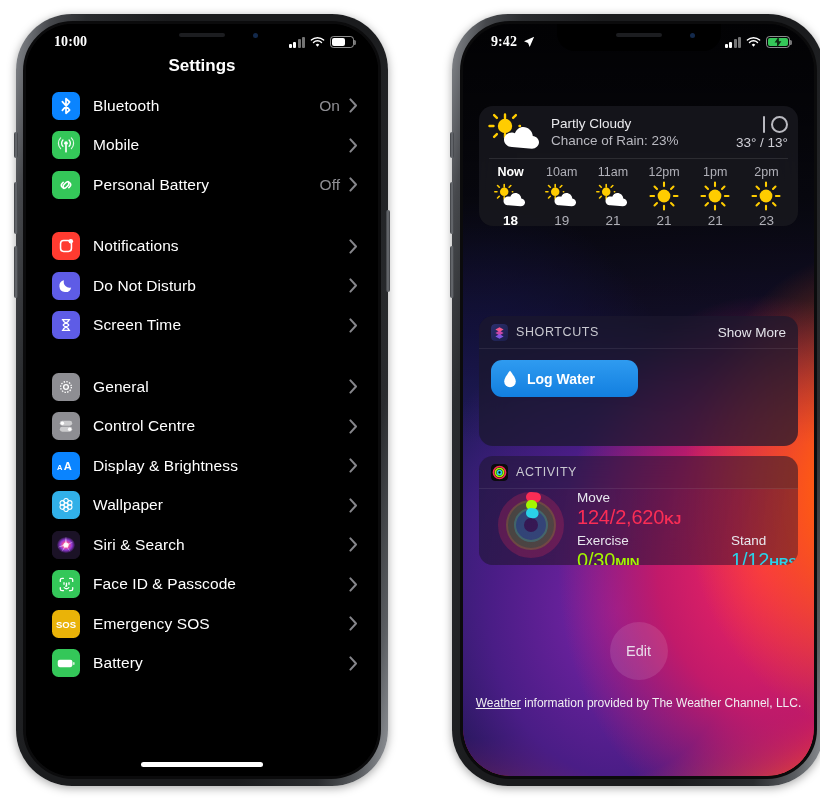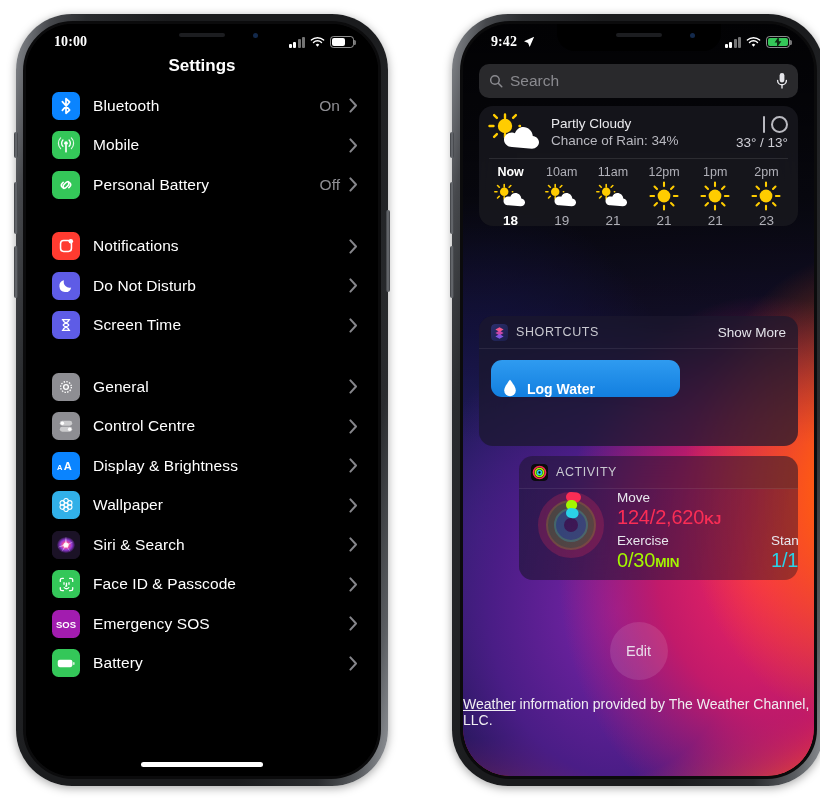--- a/index.html
+++ b/index.html
@@ -185,28 +185,28 @@
   .w-shortcuts { top: 292px; height: 130px; background: rgba(26,24,44,.72); }
   .wx-head {
     height: 33px; display:flex; align-items:center;
     padding: 0 12px; border-bottom: 1px solid rgba(255,255,255,.08);
   }
   .wx-badge { width:17px; height:17px; border-radius:4px; flex:0 0 17px; overflow:hidden; }
   .wx-title { color:#c9c9d0; font-size: 12.5px; letter-spacing: .6px; margin-left: 8px; flex:1; }
   .wx-action { color:#e4e4ea; font-size: 13.5px; }
   .sc-body { padding: 11px 12px; }
   .sc-tile {
-    width: 189px; height: 37px; border-radius: 11px;
+    width: 147px; height: 37px; border-radius: 11px;
     background: linear-gradient(180deg,#2f9bf0 0%, #127fe0 100%);
-    display:flex; align-items:flex-end; padding: 0 12px;
+    display:flex; align-items:center; padding: 0 12px;
   }
   .sc-tile-label { color:#fff; font-size:14px; font-weight:bold; margin-left: 10px; }
 
   
-  .w-activity { top: 432px; height: 124px; background: rgba(30,22,44,.55); margin-left: 40px; }
+  .w-activity { top: 432px; height: 109px; background: rgba(30,22,44,.55); }
   .act-body {
     height: 91px; display:flex; align-items:flex-start; padding: 0 4px 0 12px;
     background: linear-gradient(100deg, rgba(40,24,80,.55) 0%, rgba(86,22,86,.45) 45%, rgba(160,26,70,.42) 78%, rgba(210,60,30,.38) 100%);
   }
   .rings { width: 80px; flex:0 0 80px; display:flex; align-items:center; justify-content:center; }
   .act-stats { flex:1; margin-left: 6px; }
   .act-lbl { color:#e8e8ee; font-size: 13.5px; line-height: 17px; }
   .act-val { font-size: 20px; font-weight:500; line-height: 23px; letter-spacing:-.2px; }
   .act-val .u { font-size: 13.5px; font-weight:bold; }
   .act-cols { display:flex; margin-top: 1px; gap: 48px; }
@@ -216,21 +216,21 @@
   
   .edit-btn {
     position:absolute; left:50%; top: 598px; transform:translateX(-50%);
     width: 58px; height: 58px; border-radius: 50%;
     background: rgba(255,255,255,.11);
     display:flex; align-items:center; justify-content:center;
     color:#e9dcea; font-size: 14.5px; z-index: 6;
   }
   .footer-note {
     position:absolute; left:0; right:0; top: 672px;
-    text-align:left; color:#f0eef2; font-size: 14px; z-index: 6;
+    text-align:center; color:#f0eef2; font-size: 12px; z-index: 6;
   }
   .footer-note u { text-decoration: underline; }
 </style>
 </head>
 <body>
 
 <div class="stage">
 
   <div class="phone left">
     <span class="btn-side mute"></span>
@@ -477,21 +477,21 @@
                 </span>
                 <span class="slabel">Face ID &amp; Passcode</span>
                 <span class="svalue"></span>
                 <span class="chev">
                   <svg width="9" height="15" viewBox="0 0 9 15">
                       <path d="M1.4 1.4 7 7.5l-5.6 6.1" stroke="#8e8e93" stroke-width="2" fill="none" stroke-linecap="round" stroke-linejoin="round"></path>
                     </svg>
                 </span>
               </div>
               <div class="srow">
-                <span class="sicon" style="background:#a21caf">
+                <span class="sicon" style="background:#eab308">
                   <svg width="28" height="28" viewBox="0 0 28 28">
                     <text x="14" y="18" text-anchor="middle" font-family="Liberation Sans, sans-serif" font-size="9.5" font-weight="bold" fill="#fff">SOS</text>
                   </svg>
                 </span>
                 <span class="slabel">Emergency SOS</span>
                 <span class="svalue"></span>
                 <span class="chev">
                   <svg width="9" height="15" viewBox="0 0 9 15">
                       <path d="M1.4 1.4 7 7.5l-5.6 6.1" stroke="#8e8e93" stroke-width="2" fill="none" stroke-linecap="round" stroke-linejoin="round"></path>
                     </svg>
@@ -560,47 +560,35 @@
               </svg>
               <span class="batt charging">
                 <span class="fill"></span>
                 <svg class="bolt" width="8" height="11" viewBox="0 0 8 11">
                   <path d="M4.8 0 .6 6h2.4L3 11 7.4 4.8H4.9z" fill="#0d2a12"></path>
                 </svg>
               </span>
             </div>
           </div>
 
-          <div class="search-bar">
-            <svg width="14" height="14" viewBox="0 0 16 16">
-              <circle cx="6.8" cy="6.8" r="4.9" stroke="#8a8a8f" stroke-width="1.7" fill="none"></circle>
-              <path d="M10.6 10.6 14.6 14.6" stroke="#8a8a8f" stroke-width="1.7" stroke-linecap="round"></path>
-            </svg>
-            <span class="search-text">Search</span>
-            <svg width="12" height="18" viewBox="0 0 12 18">
-              <rect x="3.6" y="1" width="4.8" height="9.4" rx="2.4" fill="#e6e6ea"></rect>
-              <path d="M1.6 8.4a4.4 4.4 0 0 0 8.8 0" stroke="#e6e6ea" stroke-width="1.4" fill="none" stroke-linecap="round"></path>
-              <path d="M6 12.9V16" stroke="#e6e6ea" stroke-width="1.4" stroke-linecap="round"></path>
-            </svg>
-          </div>
 
           <div class="widget w-weather">
             <div class="ww-top">
               <span class="ww-icon">
                 <svg width="56" height="40" viewBox="0 0 56 40">
                   <g stroke="#ffcc00" stroke-width="2.4" stroke-linecap="round">
                     <path d="M17 2.5v4M17 22v3.5M5.5 14h-4M32 14h-.5M8.9 5.9 6.1 3.1M8.9 22.1 6.1 24.9M25.1 5.9l2.8-2.8"></path>
                   </g>
                   <circle cx="17" cy="14" r="7.2" fill="#ffcc00"></circle>
                   <path d="M24 35c-4.4 0-8-3.2-8-7.2s3.6-7.2 8-7.2c1 0 2 .2 2.9.6C28.3 17.6 31.4 15 35.2 15c5.1 0 9.3 4 9.6 9 3.4.4 6.2 3.1 6.2 6.3 0 3.6-3.2 6.4-7 6.4z" fill="#fff"></path>
                 </svg>
               </span>
               <div class="ww-cond">
                 <div class="l1">Partly Cloudy</div>
-                <div class="l2">Chance of Rain: 34%</div>
+                <div class="l2">Chance of Rain: 23%</div>
               </div>
               <div class="ww-hl">
                 <span class="bar">
                   <span class="tick"></span>
                     <span class="circ"></span>
                 </span>
                 <span>33° / 13°</span>
               </div>
             </div>
             <div class="ww-sep"></div>

